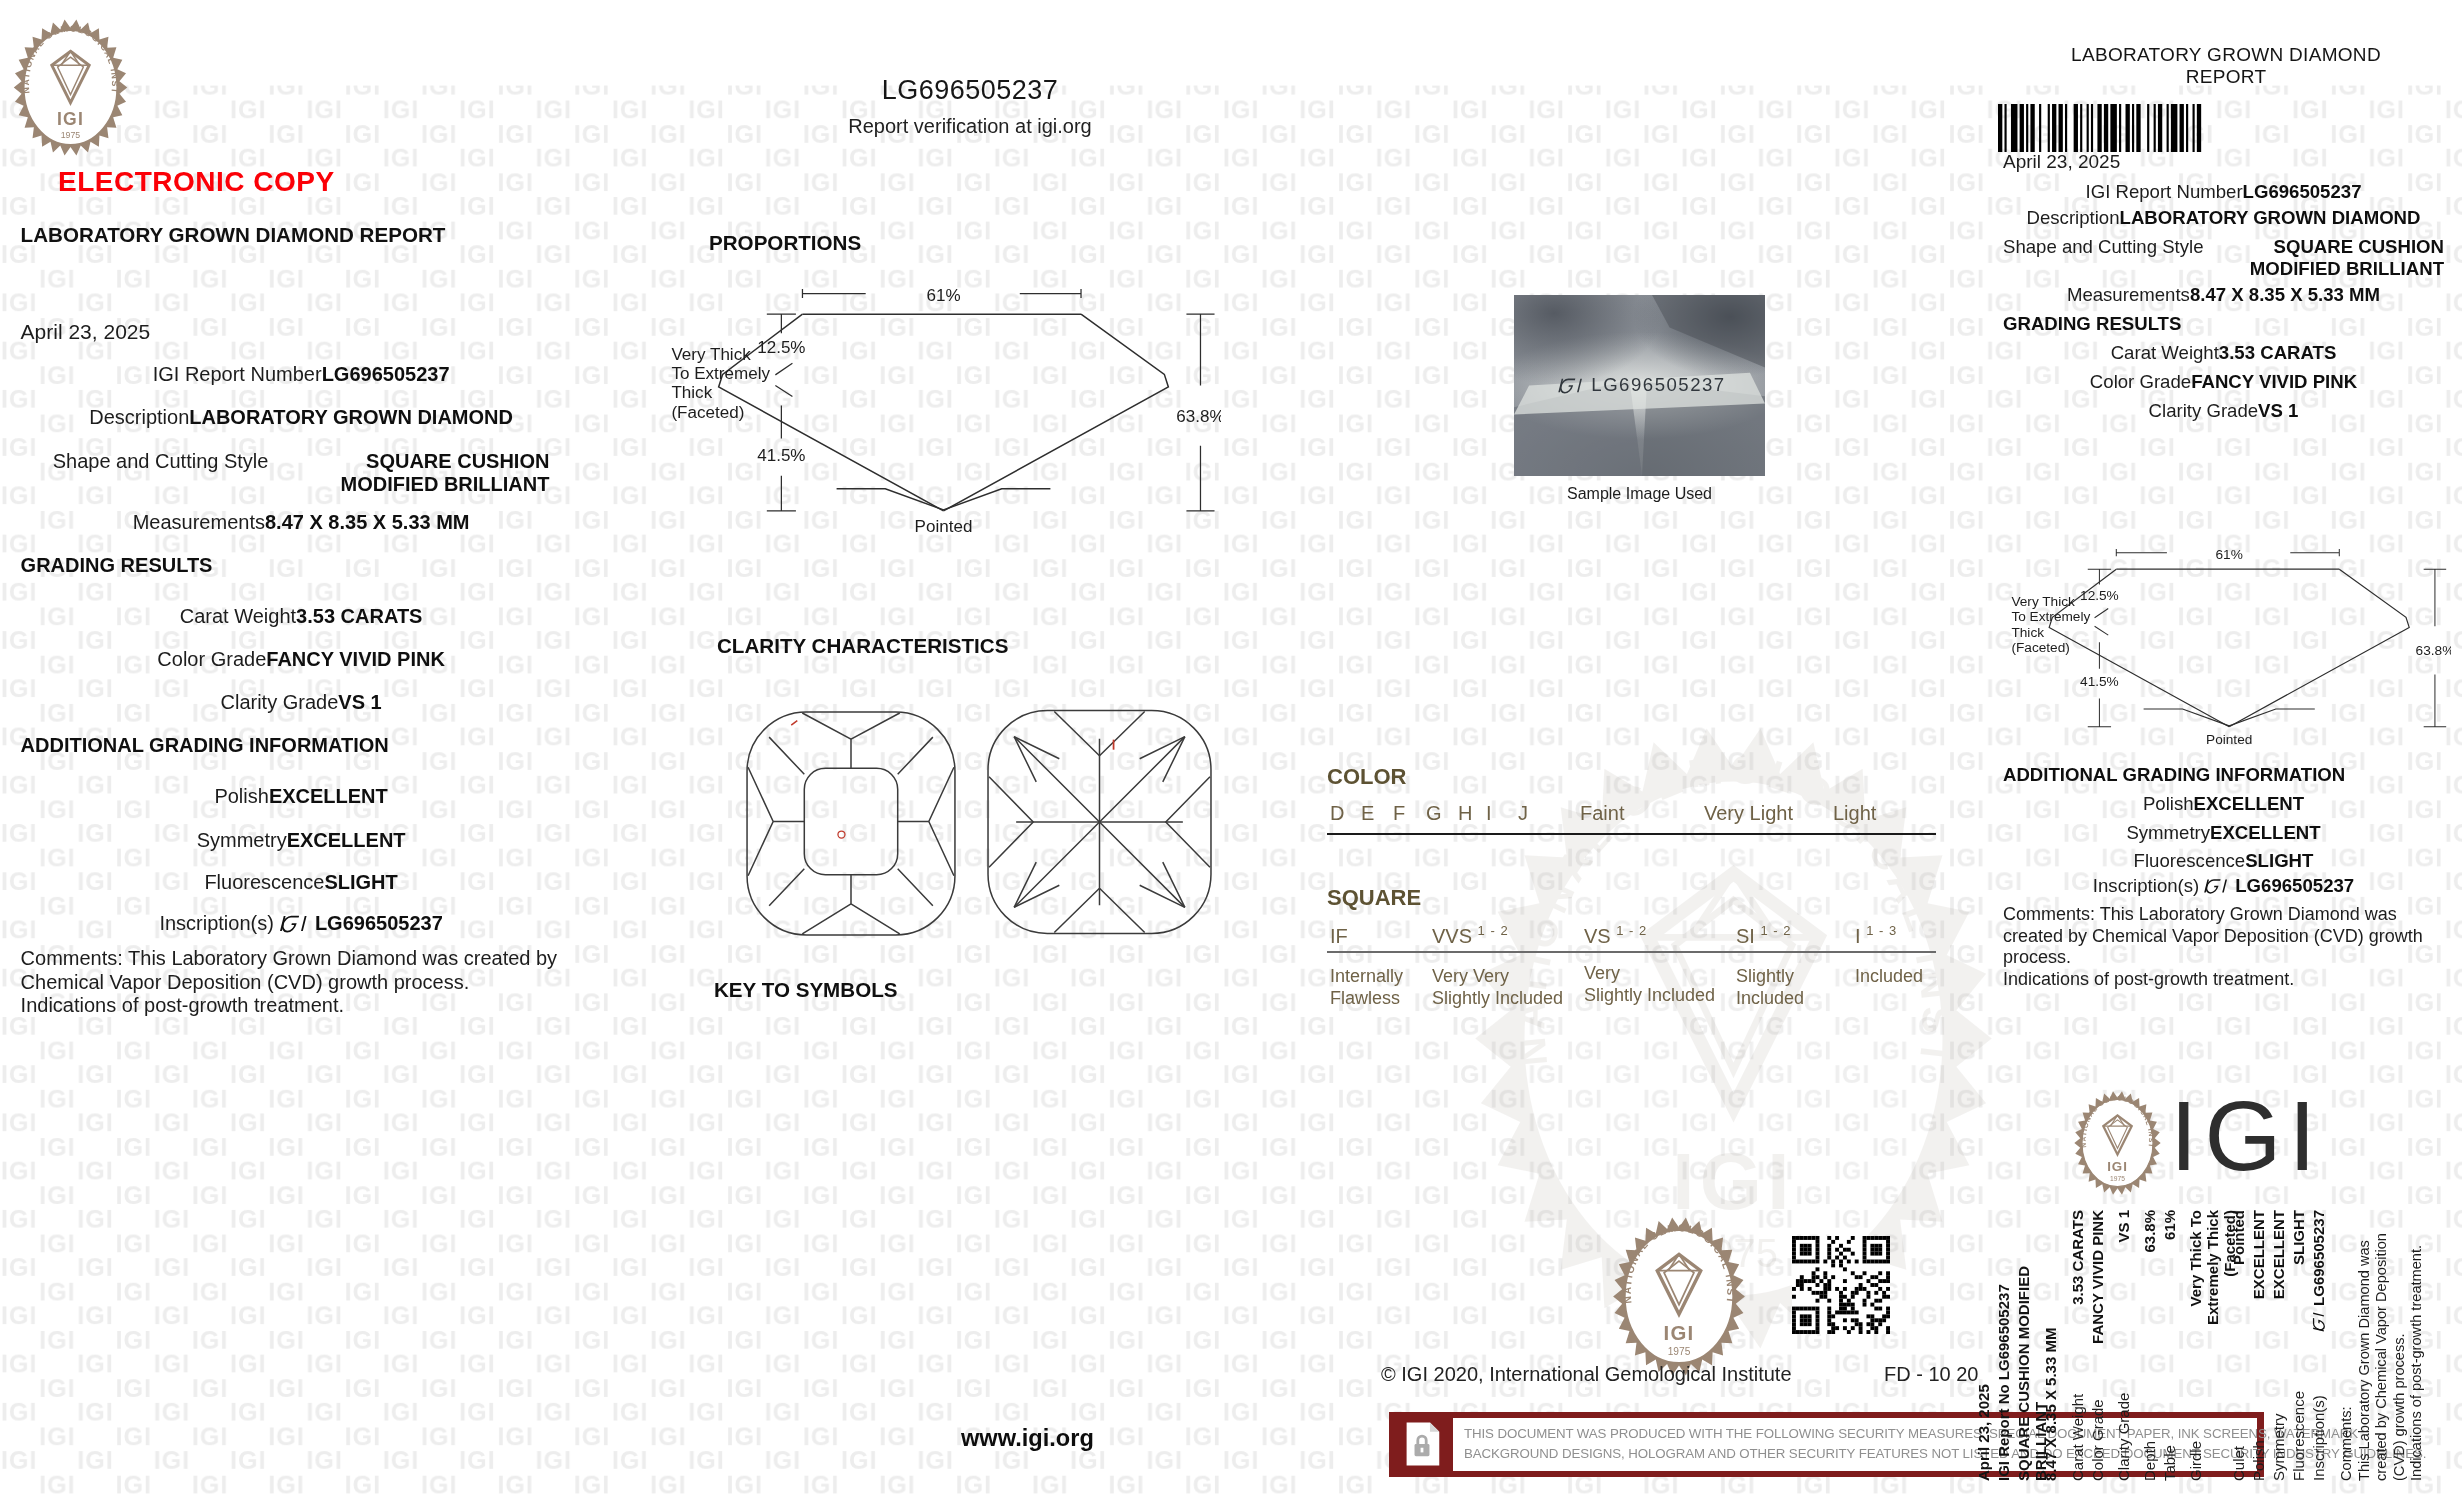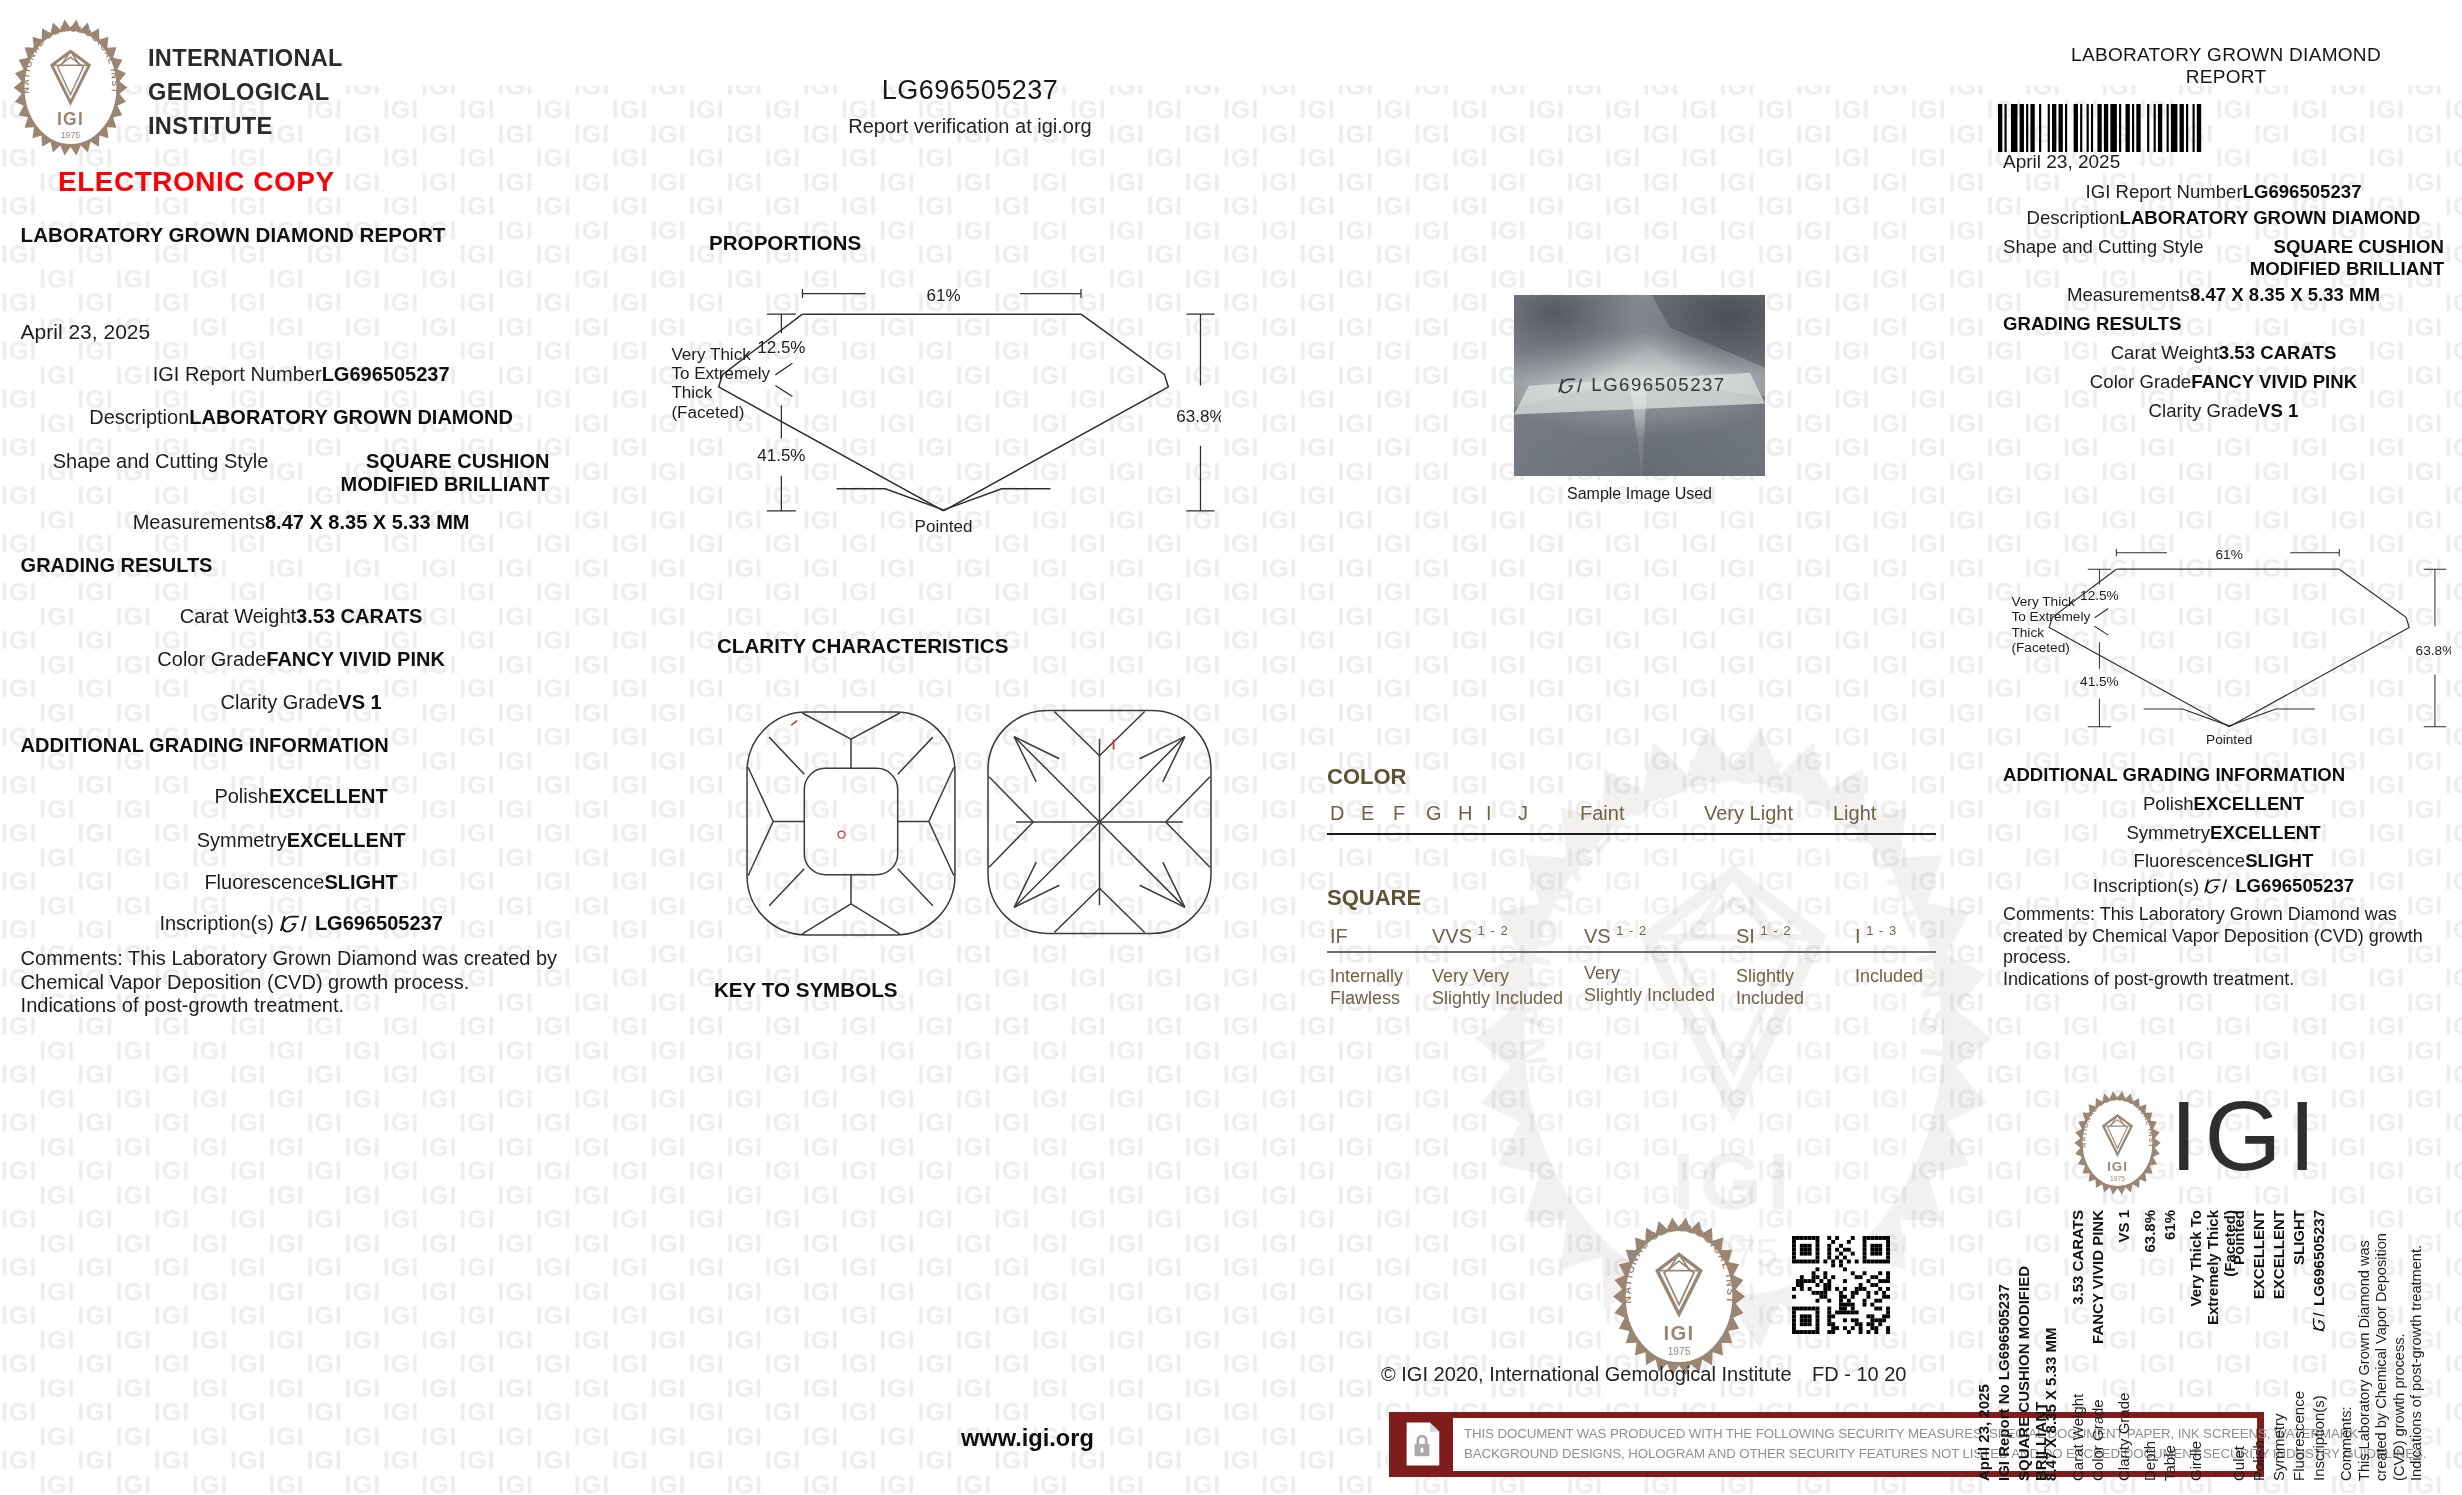--- a/index.html
+++ b/index.html
@@ -139,25 +139,20 @@
     </defs>
     <rect x="0" y="170" width="4900" height="2805" fill="url(#wmp)"></rect>
   </svg>
   <svg class="abs" viewBox="0 0 200 240" style="left:1467px;top:719px;width:533px;height:639px;color:#a9a197;opacity:.14;z-index:0">
     <use href="#igi-seal"></use>
   </svg>
 
   <svg class="abs" viewBox="0 0 200 240" style="left:12px;top:14px;width:117px;height:147px;color:#9b8673;z-index:2">
     <use href="#igi-seal"></use>
   </svg>
-  <div class="abs brandname" style="left:148px;top:41px;z-index:2">
-    <div>INTERNATIONAL</div>
-    <div>GEMOLOGICAL</div>
-    <div>INSTITUTE</div>
-  </div>
   <div class="abs ecopy" style="left:58px;top:166px;z-index:2">ELECTRONIC COPY</div>
   <div class="abs ptitle" style="left:20.6px;top:223px;z-index:2">LABORATORY GROWN DIAMOND REPORT</div>
 
   <div class="abs date" style="left:20.6px;top:320px;z-index:2">April 23, 2025</div>
 
   <div class="abs row" style="left:20.6px;top:363px;width:561px;z-index:2">
     <span class="lbl">IGI Report Number</span>
     <span class="val">LG696505237</span>
   </div>
   <div class="abs row" style="left:20.6px;top:406px;width:561px;z-index:2">
@@ -569,21 +564,21 @@
       <rect x="66.60000000000001" y="177.60000000000002" width="7.4" height="7.4" fill="#000"></rect>
       <rect x="74" y="177.60000000000002" width="7.4" height="7.4" fill="#000"></rect>
       <rect x="103.60000000000001" y="177.60000000000002" width="7.4" height="7.4" fill="#000"></rect>
       <rect x="125.80000000000001" y="177.60000000000002" width="7.4" height="7.4" fill="#000"></rect>
       <rect x="140.6" y="177.60000000000002" width="7.4" height="7.4" fill="#000"></rect>
       <rect x="155.4" y="177.60000000000002" width="7.4" height="7.4" fill="#000"></rect>
       <rect x="177.60000000000002" y="177.60000000000002" width="7.4" height="7.4" fill="#000"></rect>
     </svg>
 
   <div class="abs" style="left:1381px;top:1363px;width:583px;font-size:20px;color:#222;z-index:2">© IGI 2020, International Gemological Institute</div>
-  <div class="abs" style="left:1812px;top:1363px;font-size:20px;color:#222;z-index:2">FD - 10 20</div>
+  <div class="abs" style="left:1884px;top:1363px;font-size:20px;color:#222;z-index:2">FD - 10 20</div>
 
   <div class="abs sec" style="left:1389px;top:1412px;width:875px;height:65px;z-index:2">
     <svg viewBox="0 0 90 100" style="position:absolute;left:12px;top:8px;width:42px;height:48px">
       <path d="M12,4 h50 l20,20 v72 h-70 z" fill="#ffffff"></path>
       <path d="M62,4 l20,20 h-20 z" fill="#d6d6d6"></path>
       <rect x="29" y="50" width="32" height="26" rx="3" fill="#ababab"></rect>
       <path d="M36,50 v-8 a9,9 0 0 1 18,0 v8" fill="none" stroke="#ababab" stroke-width="6"></path>
       <rect x="42" y="58" width="6" height="10" fill="#ffffff"></rect>
     </svg>
     <div class="sec-inner" style="left:64px;top:6px;width:804px;height:53px"></div>

